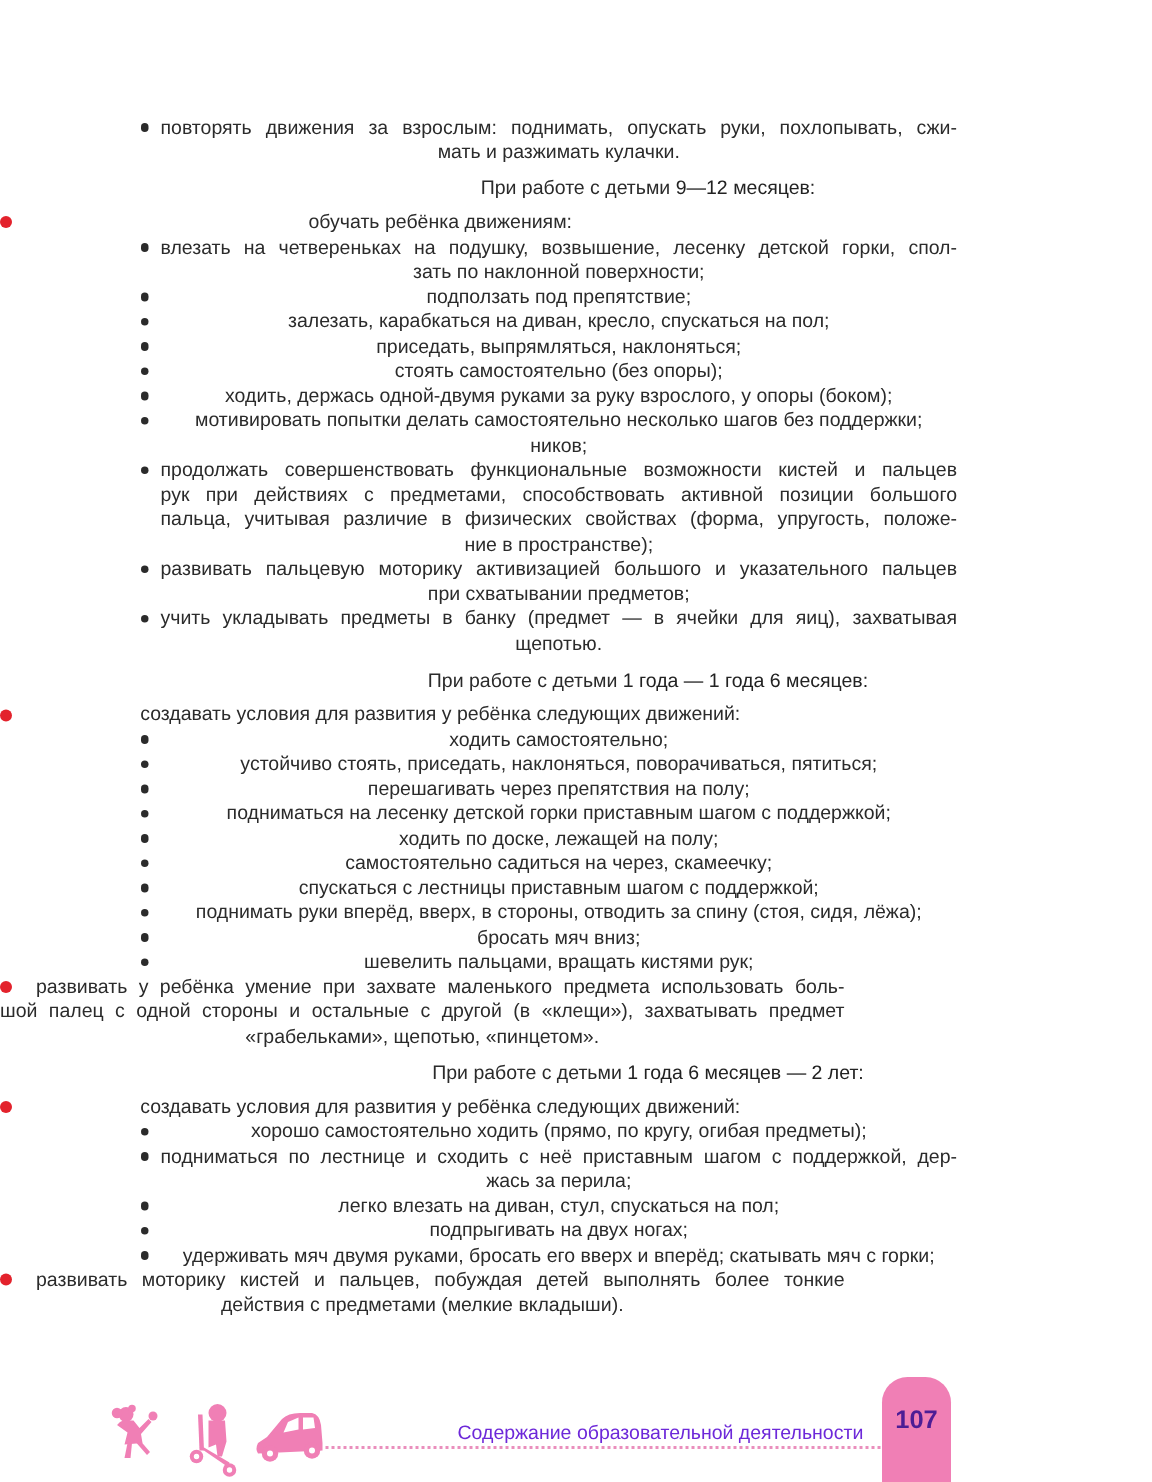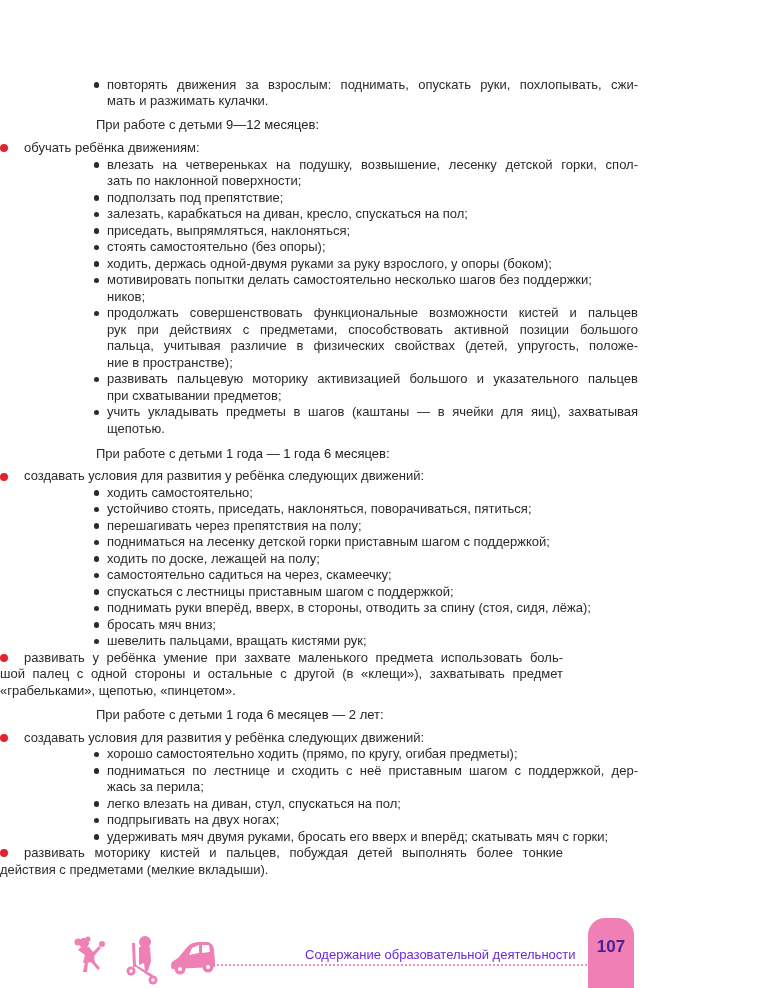--- a/index.html
+++ b/index.html
@@ -1,19 +1,19 @@
 <!DOCTYPE html>
 <html><head>
 <meta charset="utf-8">
 <style>
   html, body { margin: 0; padding: 0; background: #ffffff; }
   body { width: 768px; height: 988px; position: relative; overflow: hidden;
          font-family: "Liberation Sans", sans-serif; color: #2b2b2b; }
   .content { position: absolute; top: 76.75px; left: 0; width: 768px; }
-  .ln { height: 16.5px; line-height: 16.5px; font-size: 13px; white-space: nowrap; position: relative; box-sizing: border-box; }
+  .ln { height: 16.5px; line-height: 16.5px; font-size: 13px; white-space: nowrap; position: relative; box-sizing: border-box; text-align: center; }
   .j { text-align: justify; text-align-last: justify; }
   .sub { margin-left: 107px; width: 531px; }
   .goal { width: 563px; }
   .goal.first { padding-left: 24px; }
   .heading { margin-left: 96px; margin-top: 7.4px; margin-bottom: 6.4px; }
   .heading.h2 { margin-top: 9.4px; margin-bottom: 5.4px; }
   .heading b { font-weight: normal; color: #222; }
   .dot { position: absolute; left: -13.5px; top: 5.5px; width: 5.5px; height: 5.5px; border-radius: 50%; background: #2b2b2b; }
   .rdot { position: absolute; left: 0px; top: 4.25px; width: 8px; height: 8px; border-radius: 50%; background: #e3222c; }
   
@@ -40,26 +40,26 @@
   <div class="ln sub">зать по наклонной поверхности;</div>
   <div class="ln sub"><span class="dot"></span><span>подползать под препятствие;</span></div>
   <div class="ln sub"><span class="dot"></span><span>залезать, карабкаться на диван, кресло, спускаться на пол;</span></div>
   <div class="ln sub"><span class="dot"></span><span>приседать, выпрямляться, наклоняться;</span></div>
   <div class="ln sub"><span class="dot"></span><span>стоять самостоятельно (без опоры);</span></div>
   <div class="ln sub"><span class="dot"></span><span>ходить, держась одной-двумя руками за руку взрослого, у опоры (боком);</span></div>
   <div class="ln sub"><span class="dot"></span><span>мотивировать попытки делать самостоятельно несколько шагов без поддержки;</span></div>
   <div class="ln sub">ников;</div>
   <div class="ln sub j"><span class="dot"></span><span>продолжать совершенствовать функциональные возможности кистей и пальцев</span></div>
   <div class="ln sub j">рук при действиях с предметами, способствовать активной позиции большого</div>
-  <div class="ln sub j">пальца, учитывая различие в физических свойствах (детей, упругость, положе-</div>
+  <div class="ln sub j">пальца, учитывая различие в физических свойствах (форма, упругость, положе-</div>
   <div class="ln sub">ние в пространстве);</div>
 
   <div class="ln sub j"><span class="dot"></span><span>развивать пальцевую моторику активизацией большого и указательного пальцев</span></div>
   <div class="ln sub">при схватывании предметов;</div>
-  <div class="ln sub j"><span class="dot"></span><span>учить укладывать предметы в шагов (каштаны — в ячейки для яиц), захватывая</span></div>
+  <div class="ln sub j"><span class="dot"></span><span>учить укладывать предметы в банку (предмет — в ячейки для яиц), захватывая</span></div>
   <div class="ln sub">щепотью.</div>
 
   <div class="ln heading h2"><span>При работе с детьми </span><b>1 года — 1 года 6 месяцев:</b></div>
 
   <div class="ln goal first"><span class="rdot"></span><span>создавать условия для развития у ребёнка следующих движений:</span></div>
   <div class="ln sub"><span class="dot"></span><span>ходить самостоятельно;</span></div>
   <div class="ln sub"><span class="dot"></span><span>устойчиво стоять, приседать, наклоняться, поворачиваться, пятиться;</span></div>
   <div class="ln sub"><span class="dot"></span><span>перешагивать через препятствия на полу;</span></div>
   <div class="ln sub"><span class="dot"></span><span>подниматься на лесенку детской горки приставным шагом с поддержкой;</span></div>
   <div class="ln sub"><span class="dot"></span><span>ходить по доске, лежащей на полу;</span></div>

